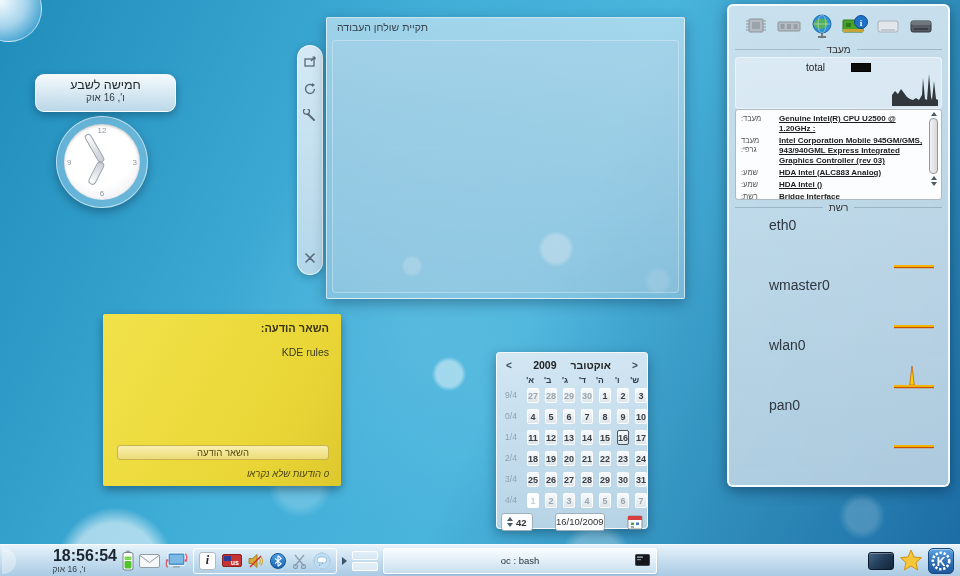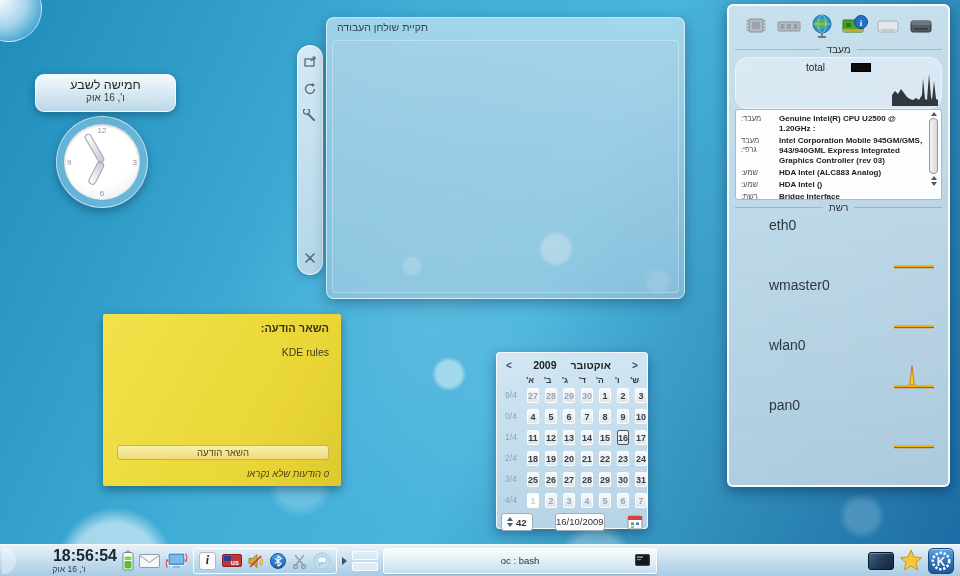--- a/index.html
+++ b/index.html
@@ -56,21 +56,21 @@
   
   .handle{left:297px;top:45px;width:26px;height:230px;border-radius:13px;
     background:linear-gradient(rgba(230,241,249,.9),rgba(203,223,237,.82));
     border:1px solid rgba(255,255,255,.75);
     box-shadow:0 2px 8px rgba(0,25,50,.3);
     display:flex;flex-direction:column;align-items:center;padding:9px 0;gap:13px;}
   .handle .hic{width:14px;height:14px;display:block;}
   .handle .spacer{flex:1;}
 
   
-  .folderview{left:326px;top:17px;width:359px;height:282px;border-radius:8px;
+  .folderview{left:326px;top:17px;width:359px;height:282px;border-radius:2px;
     background:linear-gradient(rgba(219,237,247,.62),rgba(186,213,230,.48));
     border:1px solid rgba(255,255,255,.6);
     box-shadow:0 4px 14px rgba(0,25,50,.35);}
   .fv-title{padding:3px 10px;font-size:10.5px;color:#394450;}
   .fv-body{position:absolute;inset:22px 5px 5px 5px;border-radius:4px;
     background:rgba(172,205,226,.28);border:1px solid rgba(255,255,255,.3);}
 
   
   .note{left:103px;top:314px;width:238px;height:172px;border-radius:2px;
     background:linear-gradient(120deg,#f2e24a,#e9d636 70%,#ddc92e);
@@ -113,29 +113,29 @@
   
   .sysmon{left:727px;top:4px;width:223px;height:483px;border-radius:6px;
     background:linear-gradient(rgba(216,231,241,.9),rgba(197,217,231,.85));
     border:2px solid rgba(252,254,255,.9);
     box-shadow:0 4px 14px rgba(0,25,50,.45);
     padding:4px 6px;}
   .sm-tabs{display:flex;justify-content:space-between;align-items:center;padding:2px 6px;height:32px;}
   .sm-tab{width:30px;height:26px;display:flex;align-items:center;justify-content:center;}
   .sm-sect{display:flex;align-items:center;gap:6px;height:15px;font-size:10px;color:#333;}
   .sm-sect::before,.sm-sect::after{content:"";flex:1;height:1px;background:rgba(110,130,148,.4);}
-  .cpu-panel{position:relative;height:52px;border-radius:13px;background:rgba(235,243,249,.55);border:1px solid rgba(255,255,255,.5);}
+  .cpu-panel{position:relative;height:52px;border-radius:4px;background:rgba(235,243,249,.55);border:1px solid rgba(255,255,255,.5);}
   .cpu-legend{display:flex;justify-content:center;align-items:center;gap:26px;padding-top:4px;font-size:10px;color:#222;}
   .legend-box{width:20px;height:9px;background:#0c0c0c;border:1px solid #000;}
   .cpu-graph{position:absolute;right:3px;bottom:2px;}
   .hw-panel{position:relative;height:91px;background:#fcfdfe;border:1px solid #aeb9c2;border-radius:3px;
     padding:4px 16px 4px 5px;overflow:hidden;}
   .hw-row{display:flex;gap:4px;margin-bottom:2px;}
   .hw-label{flex:0 0 34px;font-size:7.5px;color:#555;text-align:left;}
-  .hw-value{flex:1;font-size:8px;font-weight:bold;color:#1c1c1c;line-height:1.25;}
+  .hw-value{flex:1;font-size:8px;font-weight:bold;color:#1c1c1c;line-height:1.25;text-decoration:underline;}
   .sbar{position:absolute;top:2px;bottom:2px;right:2px;width:11px;display:flex;flex-direction:column;align-items:center;gap:2px;}
   .sbar .thumb{flex:1;width:9px;max-height:56px;background:linear-gradient(90deg,#f2f2f2,#d8d8d8);border:1px solid #93989d;border-radius:4px;}
   .net-area{position:relative;}
   .net-block{position:relative;height:60px;}
   .net-name{position:absolute;left:34px;top:2px;font-size:14px;color:#2e3640;}
   .net-graph{position:absolute;right:8px;bottom:4px;}
 
   
   .panel{left:0;bottom:0;width:960px;height:32px;
     background:linear-gradient(#e8f3fa,#c3dcee 55%,#a9cbe3);

